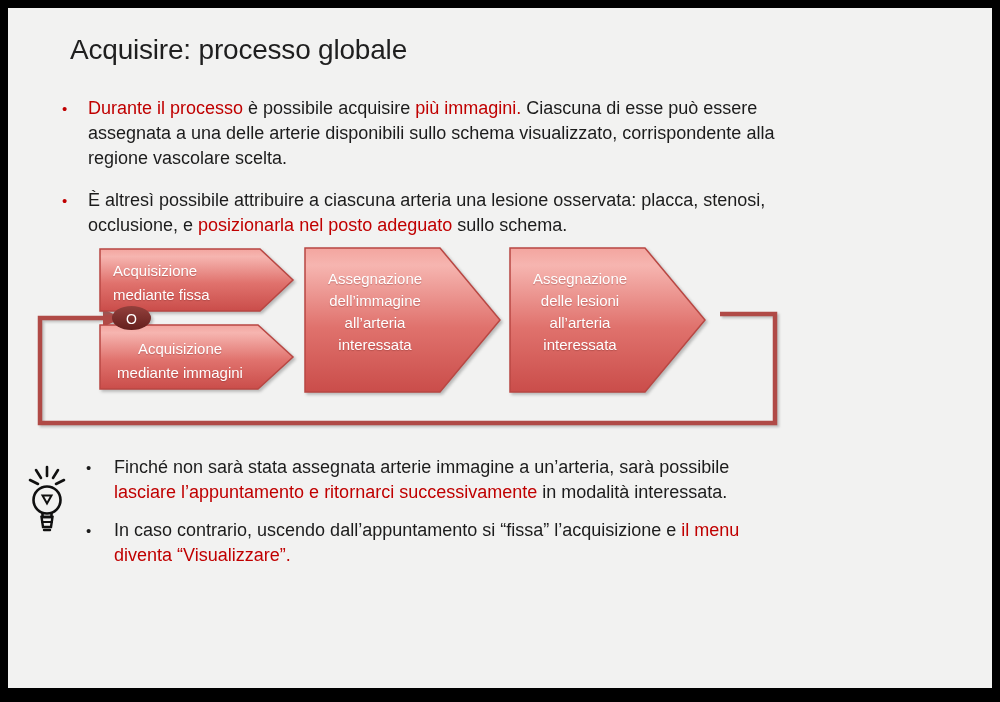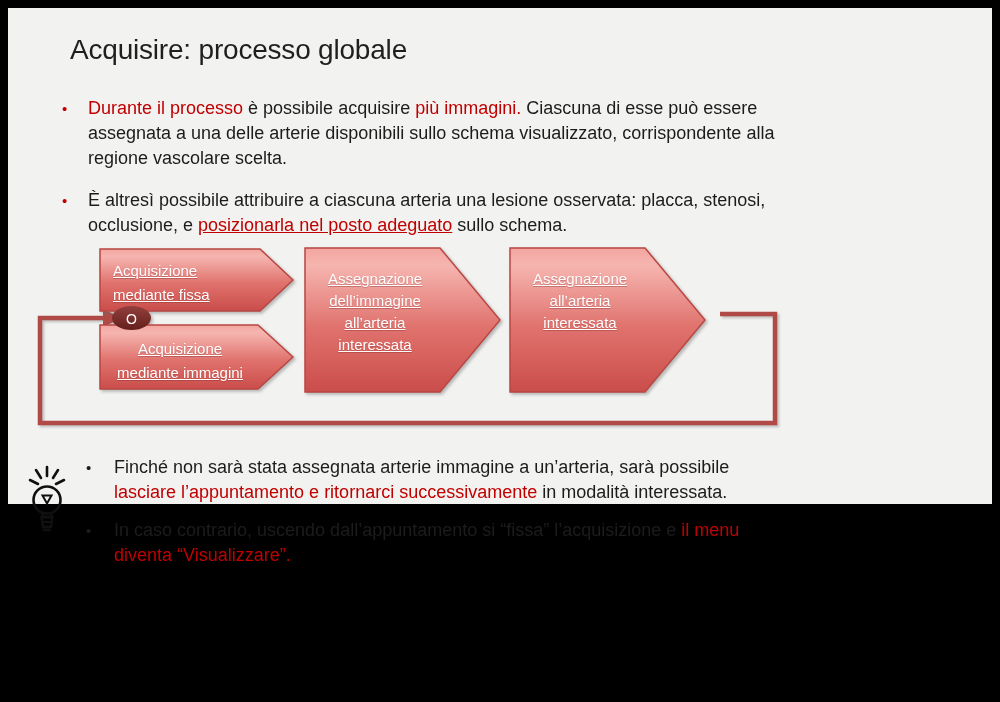--- a/index.html
+++ b/index.html
@@ -4,21 +4,21 @@
 <style>
   html,body{margin:0;padding:0;}
   body{
     width:1000px;height:702px;
     background:#000;
     font-family:"Liberation Sans", sans-serif;
     position:relative;
     overflow:hidden;
   }
   .slide{
-    position:absolute;left:8px;top:8px;width:984px;height:496px;
+    position:absolute;left:8px;top:8px;width:984px;height:680px;
     background:#f2f2f1;
   }
   .title{
     position:absolute;left:62px;top:26px;
     font-size:28px;color:#1f1f1f;letter-spacing:-0.2px;
   }
   .bullet-row{position:absolute;display:flex;}
   .bullet-marker{
     width:26px;flex:0 0 26px;font-size:15px;line-height:25px;
   }
@@ -43,21 +43,21 @@
   .diagram-svg{
     position:absolute;left:0;top:0;width:984px;height:680px;
   }
   .shape-layer{filter:drop-shadow(2px 2.5px 1.5px rgba(110,110,110,0.45));}
   .loop-layer{filter:drop-shadow(2px 2px 1px rgba(120,120,120,0.4));}
 
   .arrow-label{
     position:absolute;color:#fff;font-size:15px;line-height:24px;
     text-shadow:0 1px 1px rgba(120,40,40,0.35);
   }
-  .arrow-label .line{white-space:nowrap;text-decoration:underline;}
+  .arrow-label .line{white-space:nowrap;}
   .label-sonda{left:105px;top:251px;text-align:left;}
   .label-cartella{left:92px;top:329px;width:160px;text-align:center;}
   .label-immagine{left:299px;top:260px;width:136px;text-align:center;line-height:22px;}
   .label-lesioni{left:504px;top:260px;width:136px;text-align:center;line-height:22px;}
   .or-badge-label{
     position:absolute;left:104px;top:301px;width:39px;height:22px;
     color:#fff;font-size:14px;text-align:center;line-height:20px;
   }
   .bulb{position:absolute;left:19px;top:452px;width:40px;height:82px;}
 </style>
@@ -68,21 +68,21 @@
 
   <div class="title">Acquisire: processo globale</div>
 
   <div class="bullet-row bullet-1">
     <span class="bullet-marker red" style="color: rgb(192, 0, 0);">•</span>
     <span class="bullet-text"><span class="seg-red" style="color: rgb(192, 0, 0);">Durante il processo </span><span class="seg-black">è possibile acquisire </span><span class="seg-red" style="color: rgb(192, 0, 0);">più immagini.</span><span class="seg-black"> Ciascuna di esse può essere assegnata a una delle arterie disponibili sullo schema visualizzato, corrispondente alla regione vascolare scelta.</span></span>
   </div>
 
   <div class="bullet-row bullet-2">
     <span class="bullet-marker red" style="color: rgb(192, 0, 0);">•</span>
-    <span class="bullet-text"><span class="seg-black">È altresì possibile attribuire a ciascuna arteria una lesione osservata: placca, stenosi, occlusione, e </span><span class="seg-red" style="color: rgb(192, 0, 0); text-decoration: underline;">posizionarla nel posto adeguato</span><span class="seg-black"> sullo schema.</span></span>
+    <span class="bullet-text"><span class="seg-black">È altresì possibile attribuire a ciascuna arteria una lesione osservata: placca, stenosi, occlusione, e </span><span class="seg-red" style="color: rgb(192, 0, 0);">posizionarla nel posto adeguato</span><span class="seg-black"> sullo schema.</span></span>
   </div>
 
   <svg class="diagram-svg" viewBox="0 0 984 680">
     <defs>
       <linearGradient id="arrGrad" x1="0" y1="0" x2="0" y2="1">
         <stop offset="0" stop-color="#f3a59f"></stop>
         <stop offset="0.12" stop-color="#f6b5b0"></stop>
         <stop offset="0.55" stop-color="#e0726d"></stop>
         <stop offset="1" stop-color="#ca4d4a"></stop>
       </linearGradient>
@@ -115,20 +115,21 @@
       <div class="line">mediante immagini</div>
     </div>
   <div class="arrow-label label-immagine">
       <div class="line">Assegnazione</div>
       <div class="line">dell’immagine</div>
       <div class="line">all’arteria</div>
       <div class="line">interessata</div>
     </div>
   <div class="arrow-label label-lesioni">
       <div class="line">Assegnazione</div>
+      <div class="line">delle lesioni</div>
       <div class="line">all’arteria</div>
       <div class="line">interessata</div>
     </div>
   <div class="or-badge-label">O</div>
 
   <svg class="bulb" viewBox="0 0 40 82">
     <g fill="none" stroke="#101010" stroke-width="2.6" stroke-linecap="round">
       <path d="M20,7 L20,16"></path>
       <path d="M9,10 L14,18"></path>
       <path d="M31,10 L26,18"></path>

